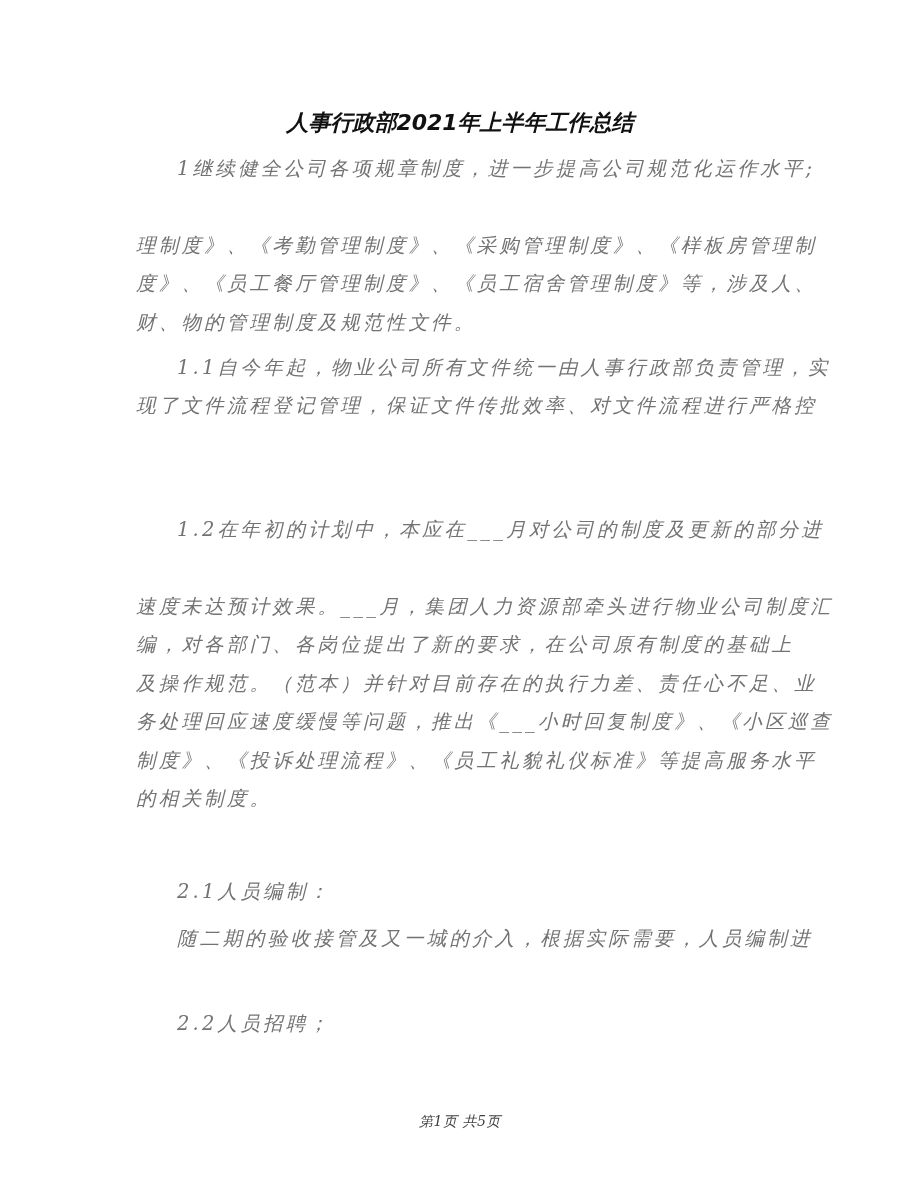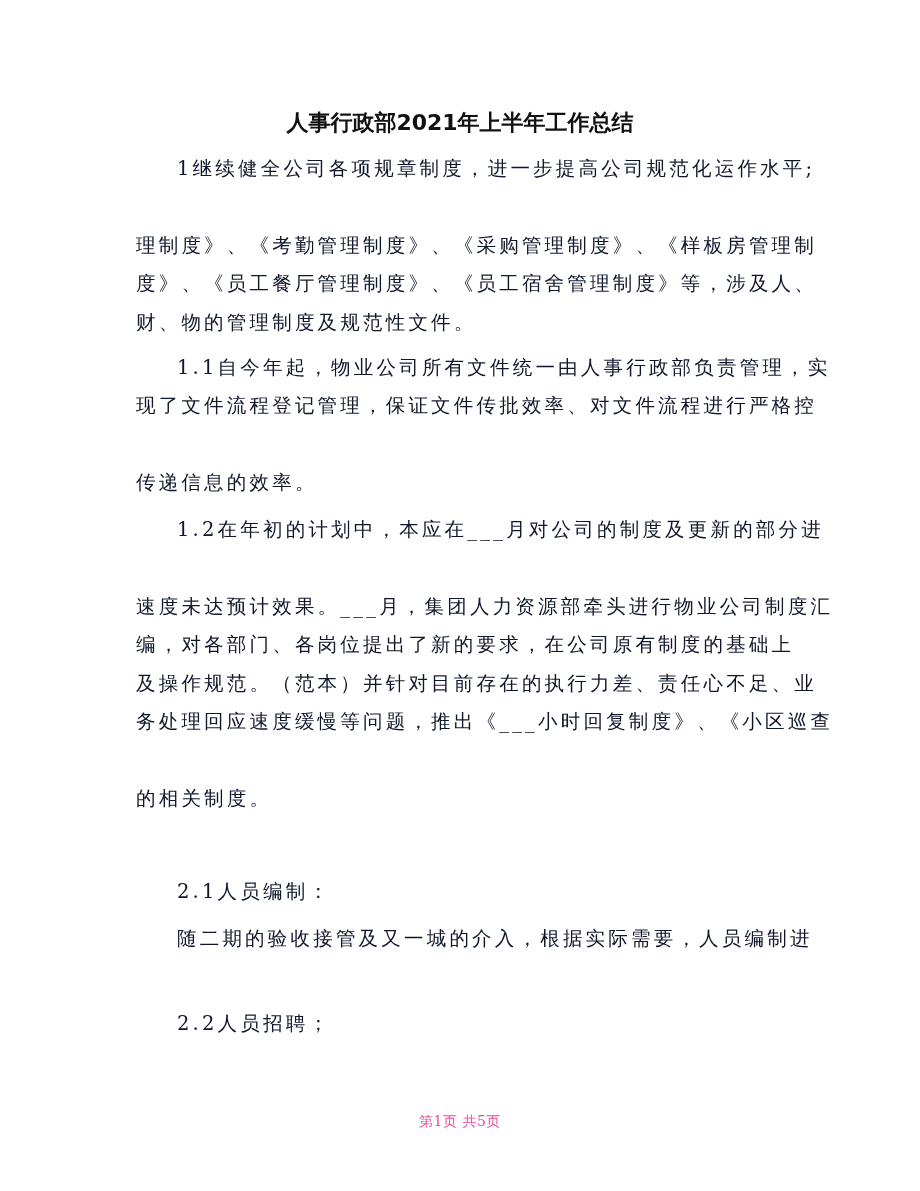--- a/index.html
+++ b/index.html
@@ -1,47 +1,47 @@
 <!DOCTYPE html>
 <html><head>
 <meta charset="utf-8">
 <style>
   html, body { margin: 0; padding: 0; background: #ffffff; }
   body { width: 920px; height: 1191px; position: relative; overflow: hidden;
          font-family: "DejaVu Serif", "Liberation Serif", serif; color: #1a1a1a; }
-  .page { position: absolute; left: 0; top: 0; width: 920px; height: 1191px; background: #fff; }
+  .page { position: absolute; left: 0; top: 0; width: 920px; height: 1191px; background: #fff; font-style: italic; }
   .title { position: absolute; left: 0; width: 920px; top: 108px; text-align: center;
            font-family: "DejaVu Sans", "Liberation Sans", sans-serif; font-weight: bold;
            font-size: 22px; letter-spacing: 0px; color: #111; }
   .line { position: absolute; left: 136px; width: 650px; font-size: 19.5px; white-space: nowrap;
-          letter-spacing: 3.2px; line-height: 24px; color: #0f172a; }
+          letter-spacing: 3.2px; line-height: 24px; color: #737373; }
   .indent { left: 177px; }
   .footer { position: absolute; left: 0; width: 920px; top: 1113px; text-align: center;
-            font-size: 14px; color: #ec4899; letter-spacing: 0.5px; }
+            font-size: 14px; color: #404040; letter-spacing: 0.5px; }
 </style>
 </head>
 <body>
 
 <div class="page">
   <div class="title">人事行政部2021年上半年工作总结</div>
 
   <div class="line indent" style="top:157px">1继续健全公司各项规章制度，进一步提高公司规范化运作水平;</div>
   <div class="line" style="top:234px">理制度》、《考勤管理制度》、《采购管理制度》、《样板房管理制</div>
   <div class="line" style="top:272px">度》、《员工餐厅管理制度》、《员工宿舍管理制度》等，涉及人、</div>
   <div class="line" style="top:311px">财、物的管理制度及规范性文件。</div>
 
   <div class="line indent" style="top:356px">1.1自今年起，物业公司所有文件统一由人事行政部负责管理，实</div>
   <div class="line" style="top:394px">现了文件流程登记管理，保证文件传批效率、对文件流程进行严格控</div>
-  <div class="line" style="top:471px">传递信息的效率。</div>
 
   <div class="line indent" style="top:518px">1.2在年初的计划中，本应在___月对公司的制度及更新的部分进</div>
   <div class="line" style="top:595px">速度未达预计效果。___月，集团人力资源部牵头进行物业公司制度汇</div>
   <div class="line" style="top:633px">编，对各部门、各岗位提出了新的要求，在公司原有制度的基础上</div>
   <div class="line" style="top:672px">及操作规范。（范本）并针对目前存在的执行力差、责任心不足、业</div>
   <div class="line" style="top:710px">务处理回应速度缓慢等问题，推出《___小时回复制度》、《小区巡查</div>
+  <div class="line" style="top:749px">制度》、《投诉处理流程》、《员工礼貌礼仪标准》等提高服务水平</div>
   <div class="line" style="top:787px">的相关制度。</div>
 
   <div class="line indent" style="top:880px">2.1人员编制：</div>
   <div class="line indent" style="top:927px">随二期的验收接管及又一城的介入，根据实际需要，人员编制进</div>
   <div class="line indent" style="top:1012px">2.2人员招聘；</div>
 
   <div class="footer">第1页 共5页</div>
 </div>
 
 </body></html>

